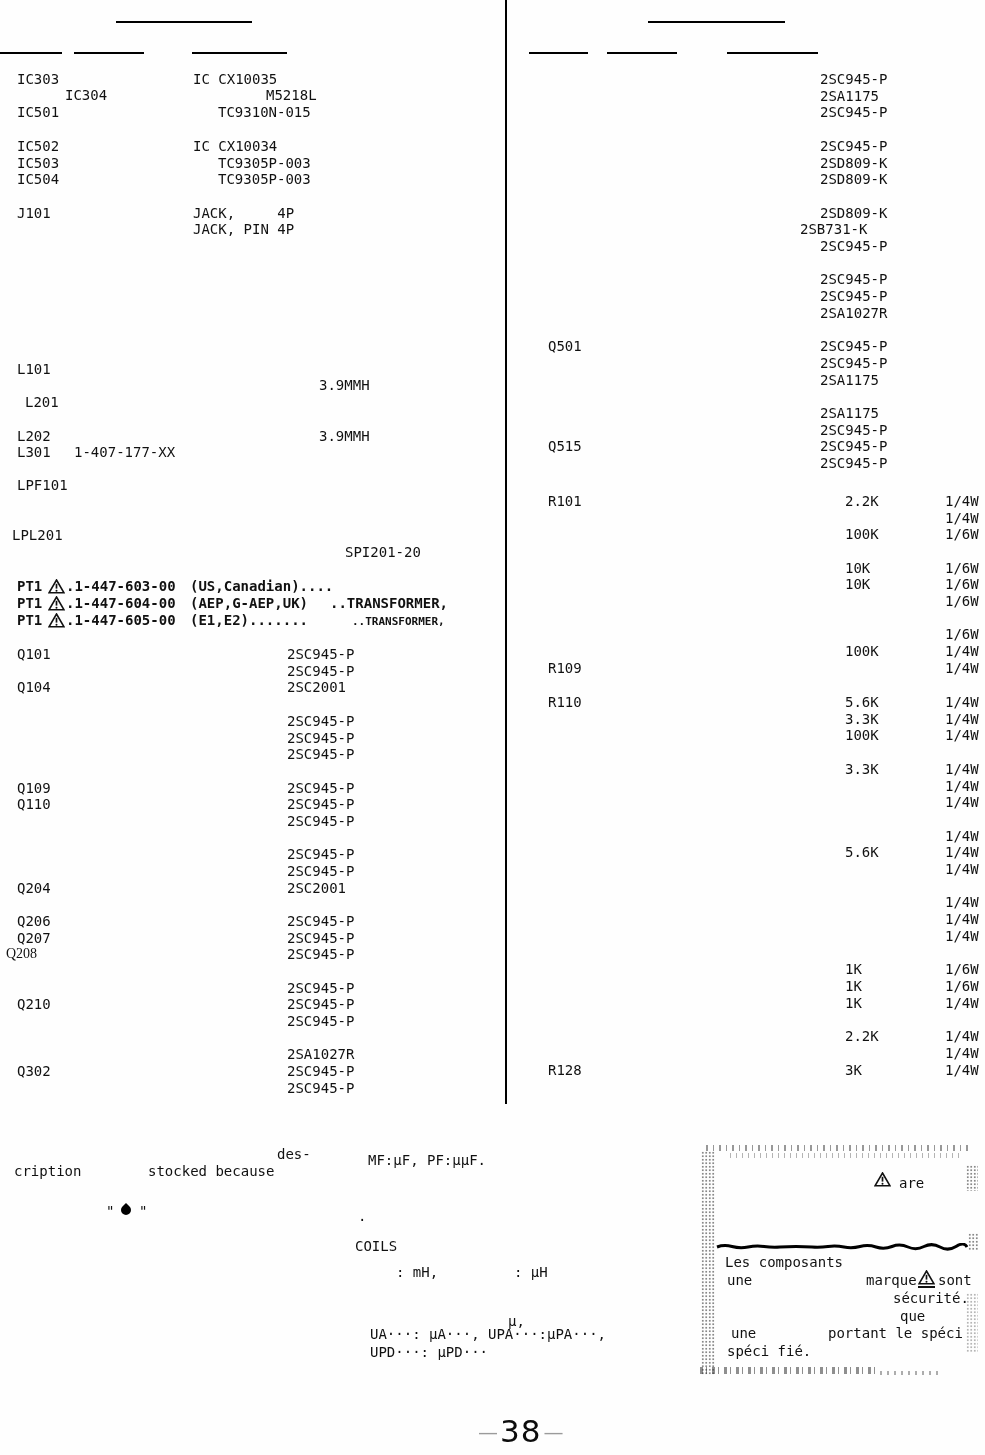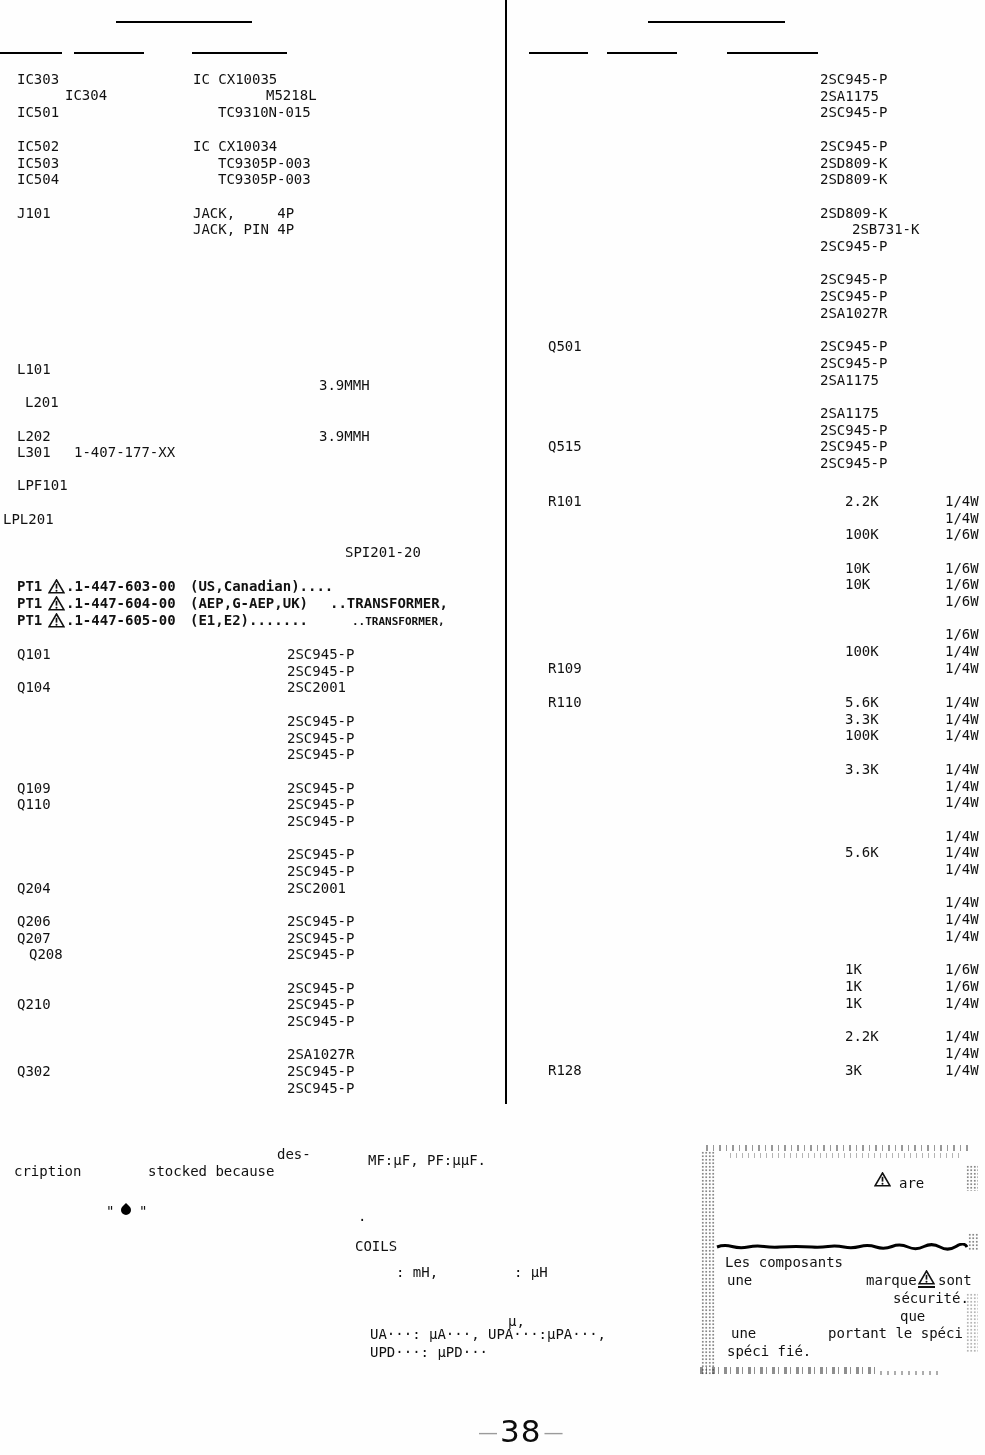--- a/index.html
+++ b/index.html
@@ -102,21 +102,21 @@
         <span class="cell" style="left: 319px;">3.9MMH</span>
       </div>
       <div class="prow" style="top: 444px;">
         <span class="cell" style="left: 17px;">L301</span>
         <span class="cell" style="left: 74px;">1-407-177-XX</span>
       </div>
       <div class="prow" style="top: 477px;">
         <span class="cell" style="left: 17px;">LPF101</span>
       </div>
       <div class="prow" style="top: 511px;">
-        <span class="cell" style="left: 3px;">LPL201</span>
+        <span class="cell" style="left: 12px; margin-top: 16px;">LPL201</span>
       </div>
       <div class="prow" style="top: 544px;">
         <span class="cell" style="left: 345px;">SPI201-20</span>
       </div>
       <div class="prow" style="top: 646px;">
         <span class="cell" style="left: 17px;">Q101</span>
         <span class="cell" style="left: 287px;">2SC945-P</span>
       </div>
       <div class="prow" style="top: 663px;">
         <span class="cell" style="left: 287px;">2SC945-P</span>
@@ -157,21 +157,21 @@
       </div>
       <div class="prow" style="top: 913px;">
         <span class="cell" style="left: 17px;">Q206</span>
         <span class="cell" style="left: 287px;">2SC945-P</span>
       </div>
       <div class="prow" style="top: 930px;">
         <span class="cell" style="left: 17px;">Q207</span>
         <span class="cell" style="left: 287px;">2SC945-P</span>
       </div>
       <div class="prow" style="top: 946px;">
-        <span class="cell" style="left: 29px;">Q208</span>
+        <span class="cell" style="left: 6px; font-family: Liberation Serif, serif;">Q208</span>
         <span class="cell" style="left: 287px;">2SC945-P</span>
       </div>
       <div class="prow" style="top: 980px;">
         <span class="cell" style="left: 287px;">2SC945-P</span>
       </div>
       <div class="prow" style="top: 996px;">
         <span class="cell" style="left: 17px;">Q210</span>
         <span class="cell" style="left: 287px;">2SC945-P</span>
       </div>
       <div class="prow" style="top: 1013px;">
@@ -244,21 +244,21 @@
       <div class="prow" style="top: 155px;">
         <span class="cell" style="left: 820px;">2SD809-K</span>
       </div>
       <div class="prow" style="top: 171px;">
         <span class="cell" style="left: 820px;">2SD809-K</span>
       </div>
       <div class="prow" style="top: 205px;">
         <span class="cell" style="left: 820px;">2SD809-K</span>
       </div>
       <div class="prow" style="top: 221px;">
-        <span class="cell" style="left: 852px; text-align: right;">2SB731-K</span>
+        <span class="cell" style="left: 800px; text-align: right;">2SB731-K</span>
       </div>
       <div class="prow" style="top: 238px;">
         <span class="cell" style="left: 820px;">2SC945-P</span>
       </div>
       <div class="prow" style="top: 271px;">
         <span class="cell" style="left: 820px;">2SC945-P</span>
       </div>
       <div class="prow" style="top: 288px;">
         <span class="cell" style="left: 820px;">2SC945-P</span>
       </div>

